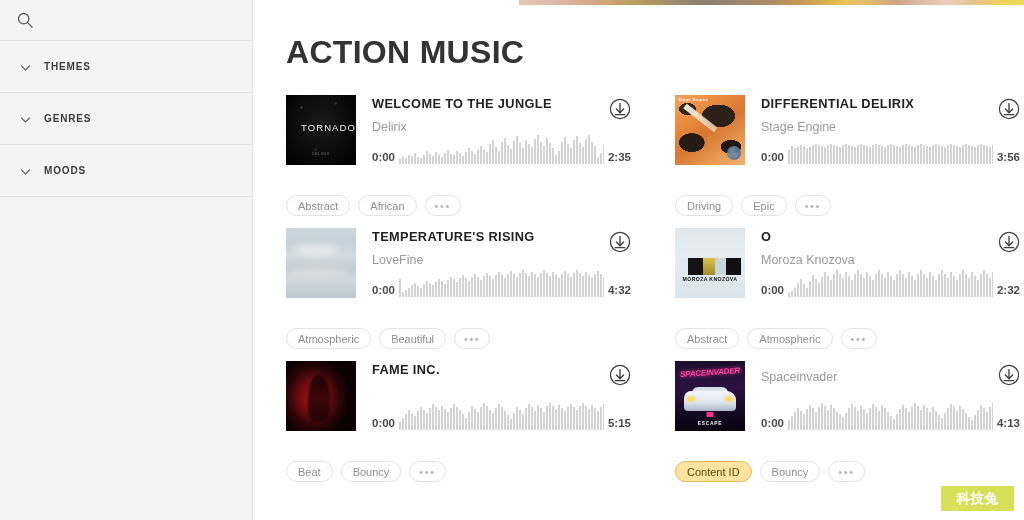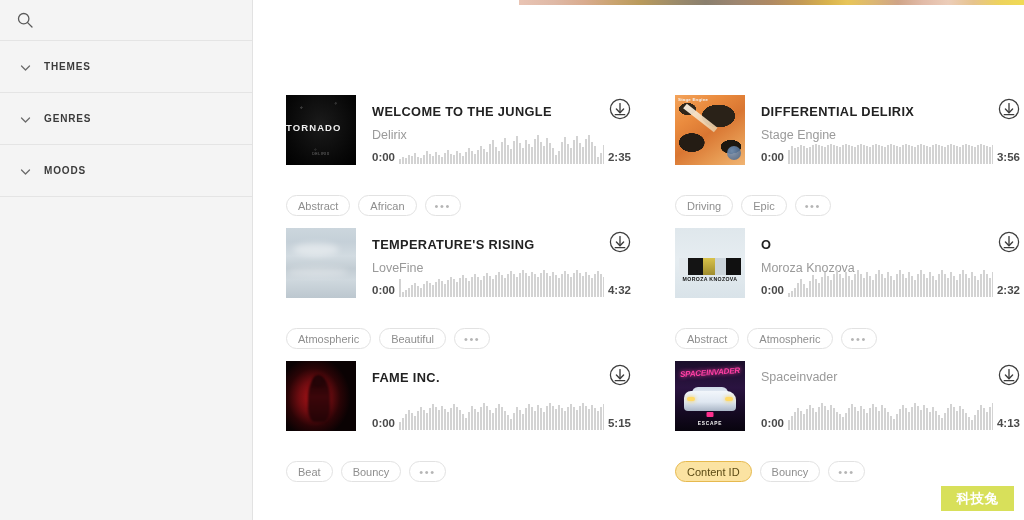--- a/index.html
+++ b/index.html
@@ -157,22 +157,22 @@
   
   .art-tornado {
     background:
       radial-gradient(circle at 22% 18%, rgba(255,255,255,.18) 0 1px, transparent 1.4px),
       radial-gradient(circle at 71% 12%, rgba(255,255,255,.14) 0 1px, transparent 1.4px),
       radial-gradient(circle at 42% 78%, rgba(255,255,255,.10) 0 1px, transparent 1.4px),
       radial-gradient(ellipse at 50% 42%, #1b1b1b 0%, #070707 70%, #000 100%);
   }
   .art-tornado .ttl {
     position: absolute; left: 0; right: 0; top: 39%;
-    text-align: left; color: #efefef;
-    font-size: 9.5px; font-weight: bold; letter-spacing: 1.1px;
+    text-align: right; color: #efefef;
+    font-size: 9.5px; font-weight: normal; letter-spacing: 1.1px;
   }
   .art-tornado .sub {
     position: absolute; left: 0; right: 0; bottom: 9px;
     text-align: center; color: #7a7a7a;
     font-size: 3.6px; letter-spacing: .5px;
   }
 
   .art-stage {
     background:
       radial-gradient(ellipse 38% 26% at 62% 30%, #2a2218 0 62%, transparent 63%),
@@ -299,21 +299,20 @@
     height: 70px;
   }
   .tc-title {
     font-size: 12.8px;
     font-weight: bold;
     letter-spacing: .35px;
     color: #222222;
     line-height: 1;
     padding-top: 3px;
     cursor: pointer;
-    margin-top: 8px;
   }
   .tc-artist {
     font-size: 12.5px;
     color: #9a9a9a;
     line-height: 1;
     padding-top: 10px;
     cursor: pointer;
   }
 
   .tc-player {
@@ -453,20 +452,21 @@
         </svg>
       </span>
       <span class="sb-label">MOODS</span>
     </div>
 
     <div class="sb-filler"></div>
   </aside>
 
   <main id="main">
 
+    <h1 id="page-title">ACTION MUSIC</h1>
 
     <div id="track-grid">
         <div class="track-card">
           <div class="tc-top">
             <div class="tc-art art-tornado">
               <span class="ttl">TORNADO</span>
               <span class="sub">DELIRIX</span>
             </div>
             <div class="tc-body">
               <div class="tc-title">WELCOME TO THE JUNGLE</div>

